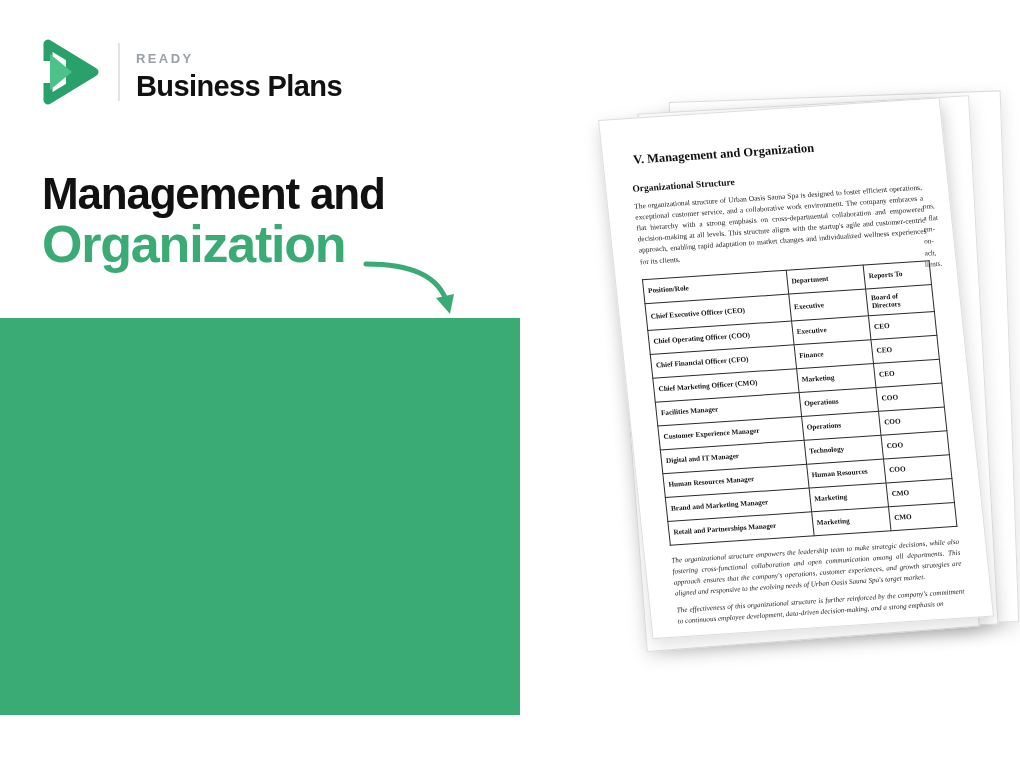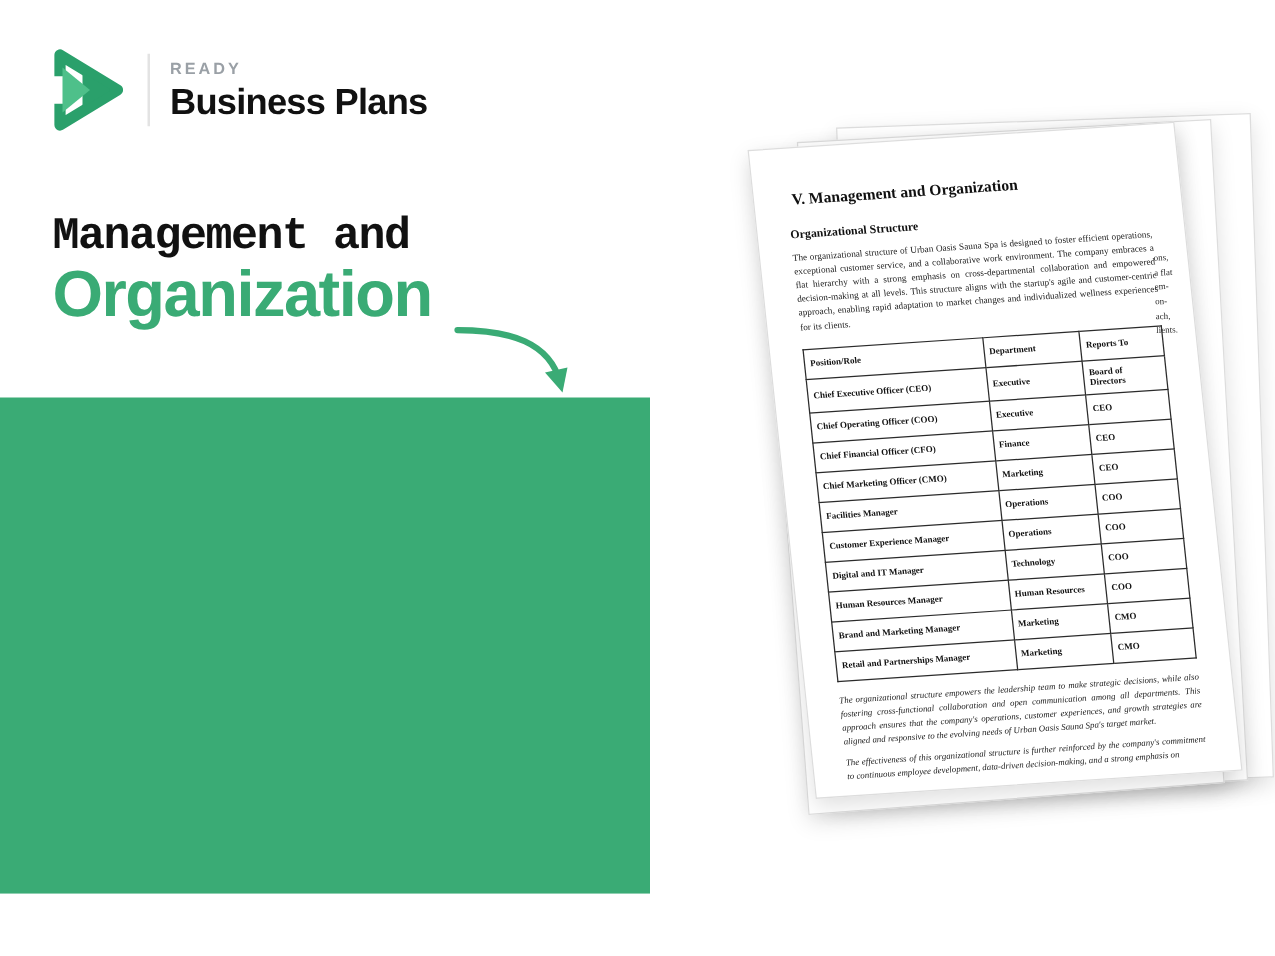--- a/index.html
+++ b/index.html
@@ -14,27 +14,27 @@
   
   .left-panel{position:absolute;left:0;top:0;width:520px;height:765px;background:#ffffff;z-index:2;}
 
   
   .green-block{position:absolute;left:0;top:318px;width:520px;height:397px;background:#3aab75;z-index:3;}
 
   
   .logo-wrap{position:absolute;left:42px;top:38px;display:flex;align-items:center;z-index:5;}
   .logo-mark{position:relative;width:62px;height:68px;margin-right:14px;}
   .logo-mark svg{display:block;}
-  .logo-text{display:flex;flex-direction:column;justify-content:center;border-left:2px solid #e3e3e3;padding-left:16px;height:58px;}
+  .logo-text{display:flex;flex-direction:column;justify-content:flex-end;border-left:2px solid #e3e3e3;padding-left:16px;height:58px;}
   .logo-ready{font-size:13px;font-weight:bold;color:#9aa0a6;letter-spacing:2.4px;line-height:1;margin-bottom:7px;}
   .logo-bp{font-size:29px;font-weight:bold;color:#111111;letter-spacing:-0.6px;line-height:1;}
 
   
   .headline{position:absolute;left:42px;top:170px;z-index:5;}
-  .headline .l1{font-size:36px;font-weight:bold;color:#111111;letter-spacing:-1.2px;line-height:1.07;font-family:Liberation Mono, monospace;}
+  .headline .l1{font-size:44px;font-weight:bold;color:#111111;letter-spacing:-1.2px;line-height:1.07;}
   .headline .l2{font-size:52px;font-weight:bold;color:#3aab75;letter-spacing:-1.2px;line-height:1.07;}
 
   
   .arrow{position:absolute;left:362px;top:258px;z-index:6;}
 
   
   .body-copy{position:absolute;left:42px;top:352px;width:440px;z-index:6;
     color:#ffffff;font-size:21px;font-weight:bold;line-height:1.47;letter-spacing:-0.1px;}
 
   

